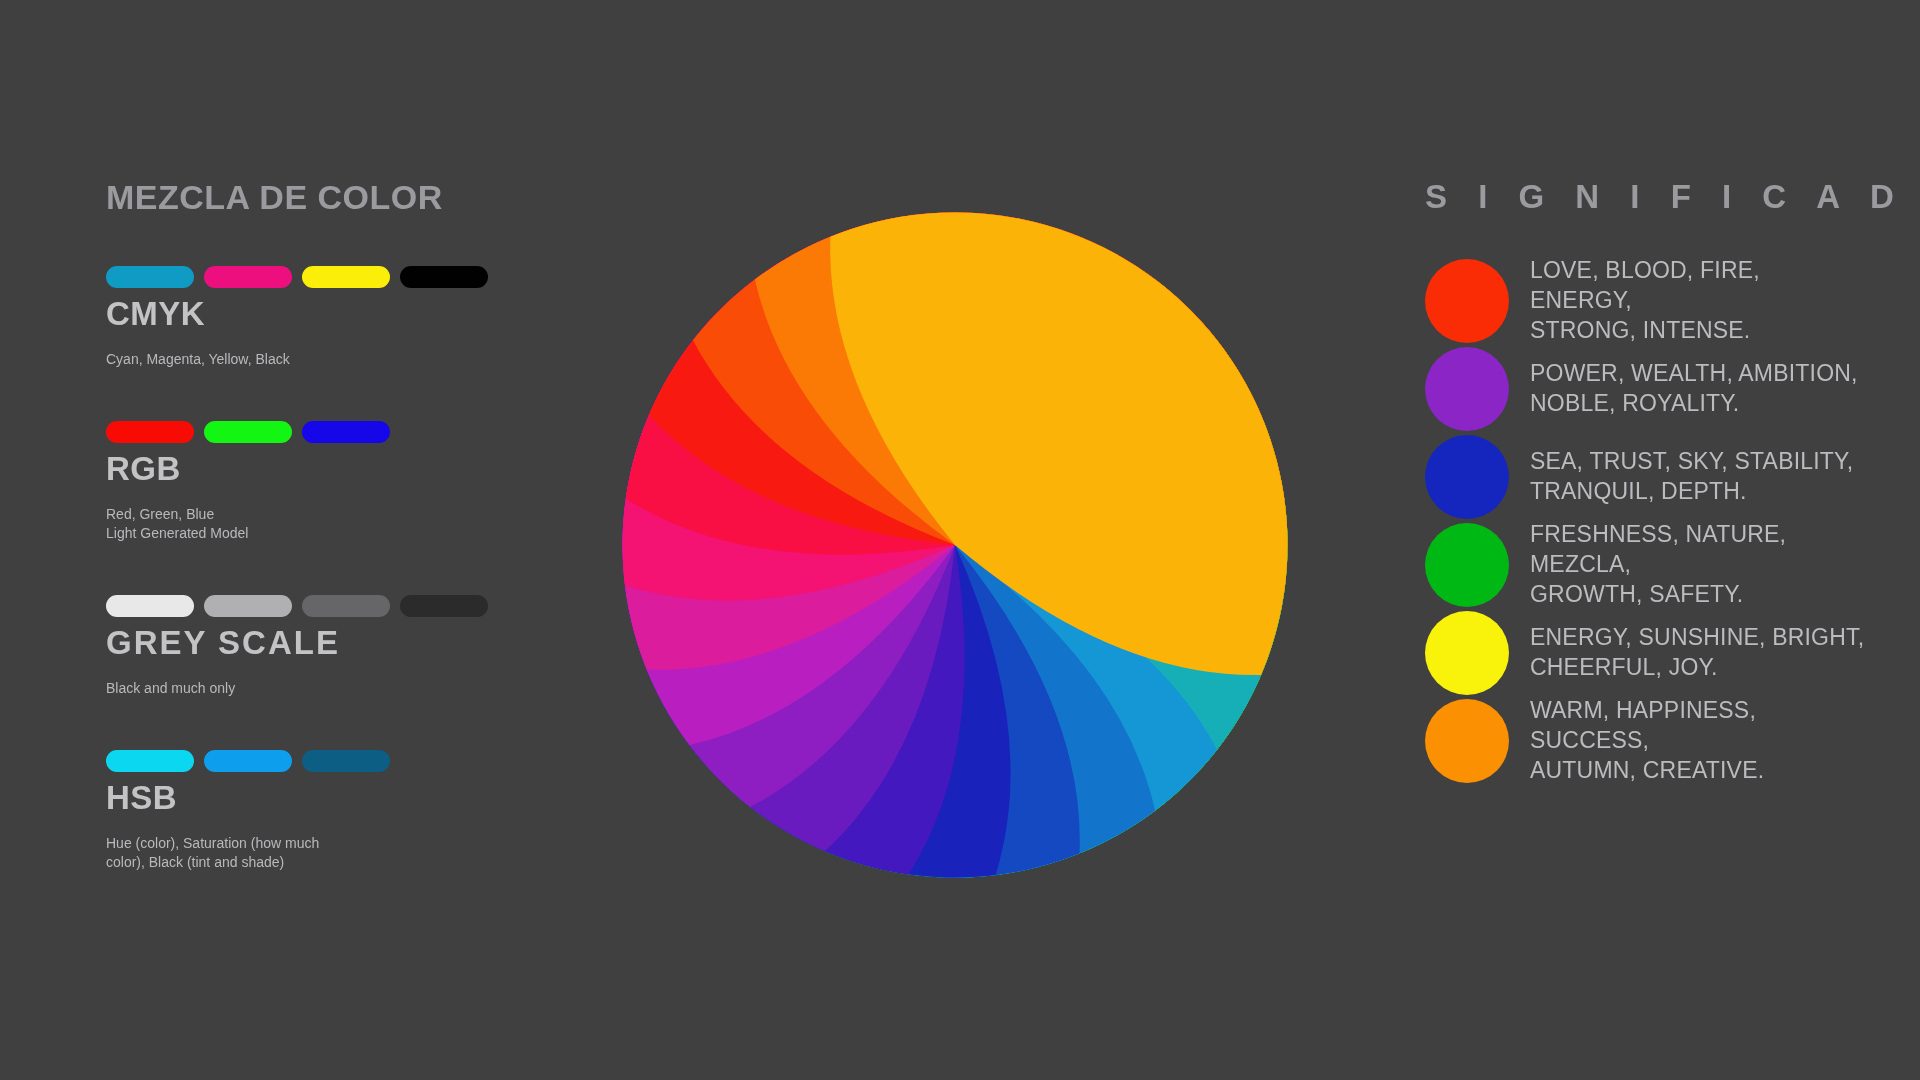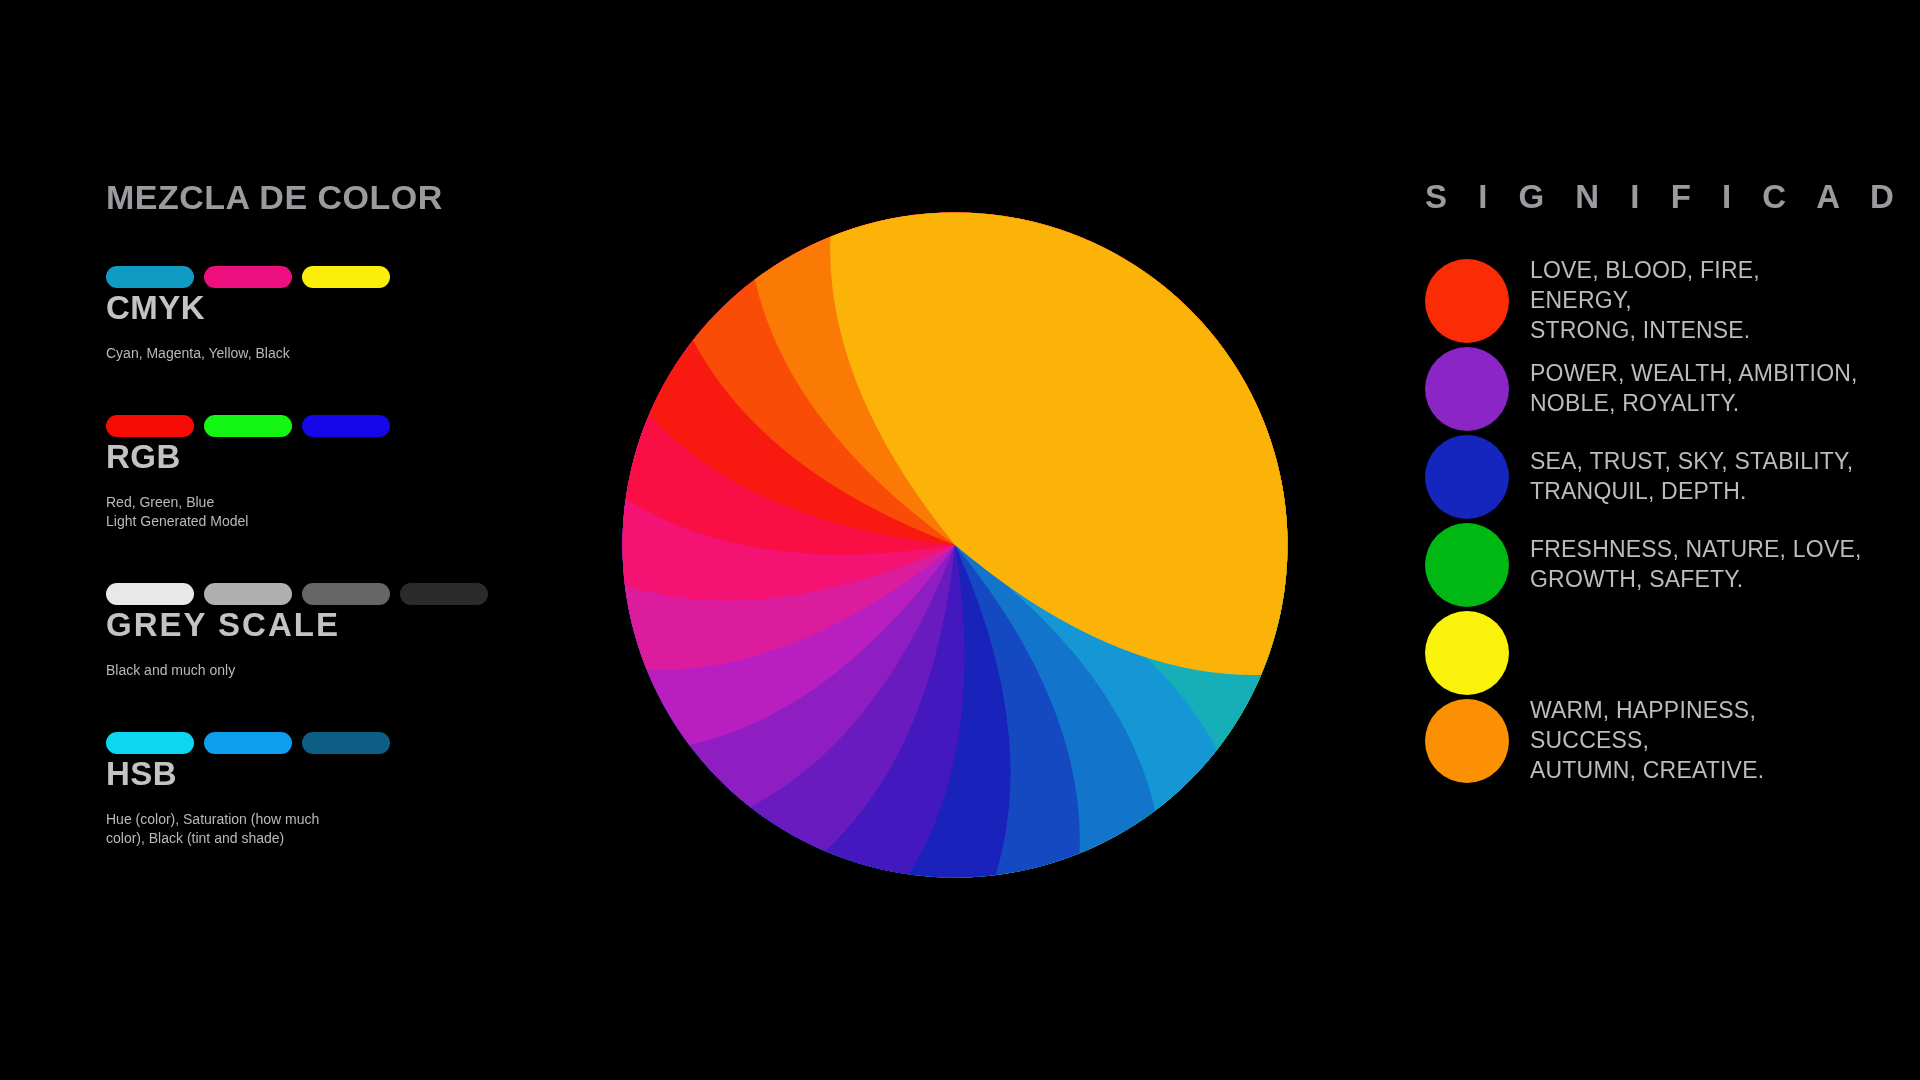--- a/index.html
+++ b/index.html
@@ -2,41 +2,41 @@
 <html><head>
 <meta charset="utf-8">
 <style>
   * { margin:0; padding:0; box-sizing:border-box; }
   html, body {
     width:1920px; height:1080px;
     background:#ffffff;
     font-family:"Liberation Sans", sans-serif;
     overflow:hidden;
   }
-  .page { position:relative; width:1920px; height:1080px; background:#000000; }
+  .page { position:relative; width:1920px; height:1080px; background:#404040; }
 
   
   .left-col { position:absolute; left:106px; top:180px; width:420px; }
 
   .section-title {
     font-size:34px; font-weight:bold; color:#9a9a9f;
     letter-spacing:0.5px; line-height:1;
   }
 
   .model-block { margin-top:52px; }
   .model-block:first-of-type { margin-top:56px; }
 
   .swatch-row { display:flex; gap:10px; }
   .swatch {
     width:88px; height:22px; border-radius:11px;
   }
 
   .model-name {
     font-size:33px; font-weight:bold; color:#c3c3c6;
-    line-height:1.05; margin-top:3px; letter-spacing:0.5px;
+    line-height:1.05; margin-top:9px; letter-spacing:0.5px;
   }
   .model-name.spaced { letter-spacing:2px; }
 
   .model-desc {
     font-size:14px; color:#b9b9bd; line-height:1.38;
     margin-top:18px; max-width:350px;
   }
 
   
   .wheel-wrap {
@@ -182,26 +182,30 @@
         <div class="meaning-item">
           <div class="meaning-dot" style="background: rgb(20, 38, 190);"></div>
           <div class="meaning-text">
             <div>SEA, TRUST, SKY, STABILITY,</div>
             <div>TRANQUIL, DEPTH.</div>
           </div>
         </div>
         <div class="meaning-item">
           <div class="meaning-dot" style="background: rgb(0, 184, 19);"></div>
           <div class="meaning-text">
-            <div>FRESHNESS, NATURE, LOVE,</div>
+            <div>FRESHNESS, NATURE, MEZCLA,</div>
             <div>GROWTH, SAFETY.</div>
           </div>
         </div>
         <div class="meaning-item">
           <div class="meaning-dot" style="background: rgb(249, 242, 10);"></div>
+          <div class="meaning-text">
+            <div>ENERGY, SUNSHINE, BRIGHT,</div>
+            <div>CHEERFUL, JOY.</div>
+          </div>
         </div>
         <div class="meaning-item">
           <div class="meaning-dot" style="background: rgb(251, 144, 3);"></div>
           <div class="meaning-text">
             <div>WARM, HAPPINESS, SUCCESS,</div>
             <div>AUTUMN, CREATIVE.</div>
           </div>
         </div>
       </div>
   </div>

